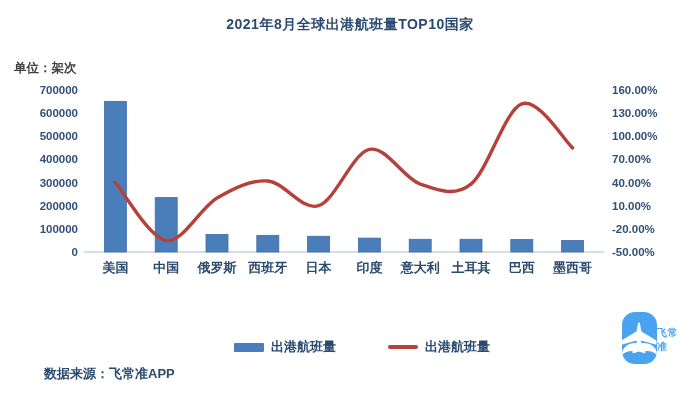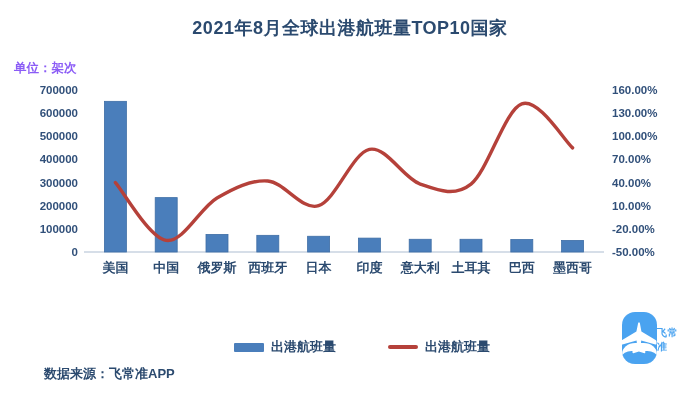--- a/index.html
+++ b/index.html
@@ -9,27 +9,27 @@
     font-family:"Liberation Sans","DejaVu Sans",sans-serif;
     color:#2e4a6b;
     overflow:hidden;
     position:relative;
   }
   #chart-root{position:absolute;inset:0;}
 
   .title{
     position:absolute;left:0;top:16px;width:700px;
     text-align:center;
-    font-size:18px;font-weight:bold;
+    font-size:14px;font-weight:bold;
     color:#2b4a6f;
     letter-spacing:.5px;
   }
   .unit-label{
     position:absolute;left:14px;top:60px;
-    font-size:12.5px;font-weight:bold;color:#8b5cf6;
+    font-size:12.5px;font-weight:bold;color:#404040;
   }
   svg{position:absolute;left:0;top:0;}
 
   .axis-text{
     font-family:"Liberation Sans","DejaVu Sans",sans-serif;
     font-size:11.5px;
     fill:#31507a;
     font-weight:bold;
   }
   .cat-text{

